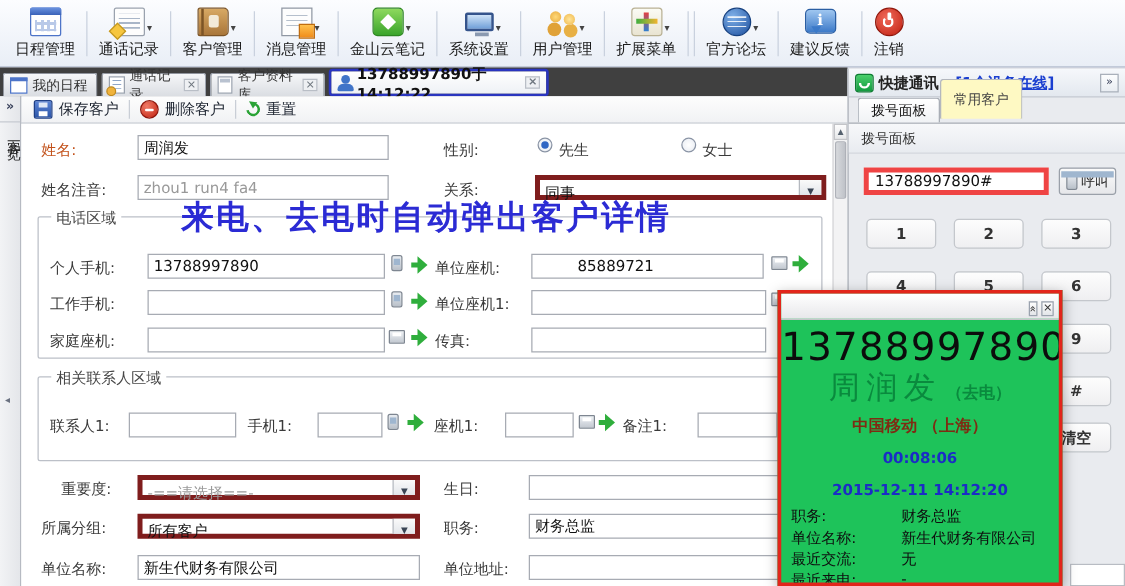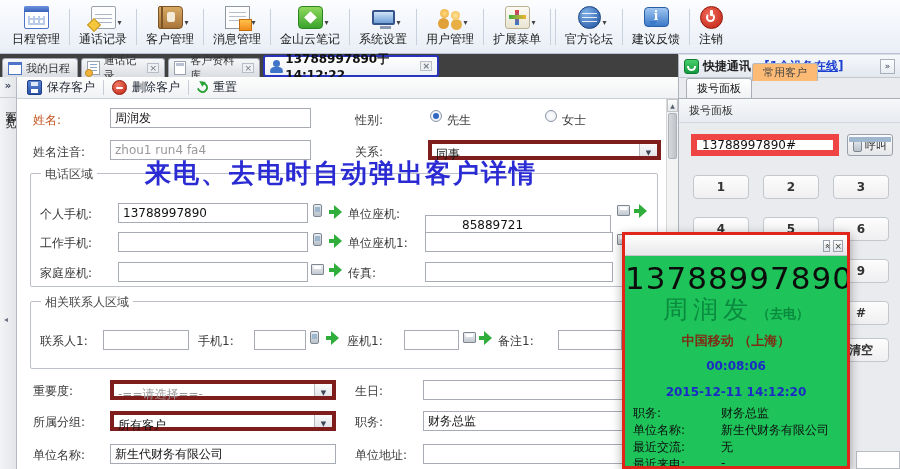--- a/index.html
+++ b/index.html
@@ -175,27 +175,27 @@
     background:linear-gradient(#fcfdfe,#e9edf2);font-size:9px;line-height:13px;text-align:center;
     color:#39415a;cursor:pointer;box-sizing:border-box}
   .ic-phone-green{width:15px;height:15px;position:relative;border-radius:3px;flex:0 0 auto;
     background:linear-gradient(#49cf6b,#139a3f);border:1px solid #0e7d33;box-sizing:border-box}
   .ic-phone-green::after{content:"";position:absolute;left:2px;top:6px;width:9px;height:5px;
     border:2px solid #fff;border-top:none;border-radius:0 0 8px 8px;box-sizing:border-box}
   .rtab{position:absolute;box-sizing:border-box;display:flex;align-items:center;padding:0 10px;
     font-size:11px;cursor:pointer;white-space:nowrap}
   #rtab-dial{left:7px;top:23px;height:20px;background:linear-gradient(#ffffff,#f0f2f5);
     border:1px solid #a9aeb6;border-bottom:none;border-radius:3px 3px 0 0;color:#111;z-index:2}
-  #rtab-freq{left:73px;top:8px;height:18px;background:#fdba74;border:1px solid #b3b7be;
+  #rtab-freq{left:73px;top:8px;height:32px;background:#fef9c3;border:1px solid #b3b7be;
     border-bottom:none;border-radius:3px 3px 0 0;color:#444}
   #rp-section{position:absolute;left:0;top:43px;right:0;height:25px;box-sizing:border-box;
     background:linear-gradient(#f7f8fa,#e8ebf0);border-top:1px solid #a9aeb6;border-bottom:1px solid #d4d8de;
     line-height:24px;padding-left:10px;font-size:11px;color:#333}
   #dial-input{position:absolute;left:12px;top:79px;width:148px;height:22px;box-sizing:border-box;
-    border:6px solid #ef4444;background:#fff;font:12px "DejaVu Sans","Liberation Sans",sans-serif;padding:0 5px;color:#111}
+    border:4px solid #ef4444;background:#fff;font:12px "DejaVu Sans","Liberation Sans",sans-serif;padding:0 5px;color:#111}
   #call-btn{position:absolute;left:168px;top:79px;width:46px;height:22px;box-sizing:border-box;cursor:pointer;
     background:linear-gradient(#fbfbfb,#e6e7ea);border:1px solid #9aa0a9;border-radius:3px;
     display:flex;align-items:center;justify-content:center;gap:3px;font-size:11px;color:#222}
   #call-btn .ic-mob{position:static}
   .key{position:absolute;width:56px;height:24px;box-sizing:border-box;cursor:pointer;
     background:linear-gradient(#fdfdfd,#efeff1);border:1px solid #c4c7cc;border-radius:4px;
     font-size:12px;font-weight:bold;color:#333;text-align:center;line-height:22px}
   #rp-bottom-box{position:absolute;left:177px;top:396px;width:44px;height:18px;background:#fff;border:1px solid #b8bcc3;box-sizing:border-box}
 
   
@@ -377,21 +377,21 @@
     </div>
 
     <div class="gbox" style="left:13px;top:74px;width:626px;height:112px">
       <span class="gtitle">电话区域</span>
     </div>
     <span class="flabel" style="left:23px;top:107px">个人手机:</span>
     <input class="tin" style="left: 101px; top: 104px; width: 190px;" value="13788997890">
     <span class="ic-mob" style="left:296px;top:105px"></span>
     <span class="ic-go" style="left:312px;top:106px"></span>
     <span class="flabel" style="left:331px;top:107px">单位座机:</span>
-    <input class="tin" style="left: 408px; top: 116px; width: 186px; padding-left: 36px;" value="85889721">
+    <input class="tin" style="left: 408px; top: 104px; width: 186px; padding-left: 36px;" value="85889721">
     <span class="ic-fax" style="left:600px;top:106px"></span>
     <span class="ic-go" style="left:617px;top:105px"></span>
 
     <span class="flabel" style="left:23px;top:136px">工作手机:</span>
     <input class="tin" style="left: 101px; top: 133px; width: 190px;" value="">
     <span class="ic-mob" style="left:296px;top:134px"></span>
     <span class="ic-go" style="left:312px;top:135px"></span>
     <span class="flabel" style="left:331px;top:136px">单位座机1:</span>
     <input class="tin" style="left: 408px; top: 133px; width: 188px;" value="">
     <span class="ic-fax" style="left:600px;top:135px"></span>
@@ -412,21 +412,21 @@
     <input class="tin" style="left: 237px; top: 231px; width: 52px;" value="">
     <span class="ic-mob" style="left:293px;top:232px"></span>
     <span class="ic-go" style="left:309px;top:232px"></span>
     <span class="flabel" style="left:330px;top:234px">座机1:</span>
     <input class="tin" style="left: 387px; top: 231px; width: 55px;" value="">
     <span class="ic-fax" style="left:446px;top:233px"></span>
     <span class="ic-go" style="left:462px;top:232px"></span>
     <span class="flabel" style="left:481px;top:234px">备注1:</span>
     <input class="tin" style="left: 541px; top: 231px; width: 64px;" value="">
 
-    <span class="flabel" style="left:16px;top:284px">重要度:</span>
+    <span class="flabel" style="left:32px;top:284px">重要度:</span>
     <div class="combo" style="left:93px;top:281px;width:226px">
       <span class="cval gray">-==请选择==-</span>
       <span class="cbtn">▼</span>
     </div>
     <span class="flabel" style="left:338px;top:284px">生日:</span>
     <input class="tin" style="left: 406px; top: 281px; width: 214px;" value="">
 
     <span class="flabel" style="left:16px;top:315px">所属分组:</span>
     <div class="combo" style="left:93px;top:312px;width:226px">
       <span class="cval">所有客户</span>

